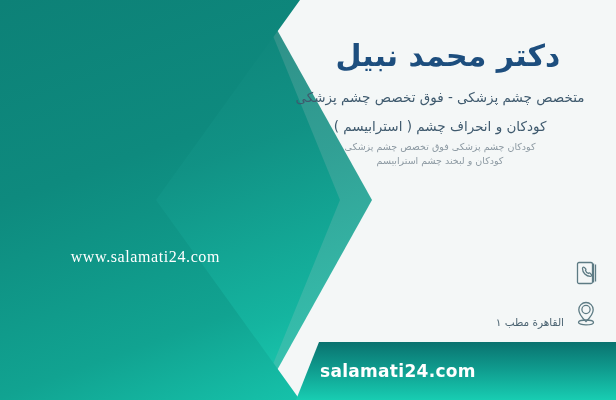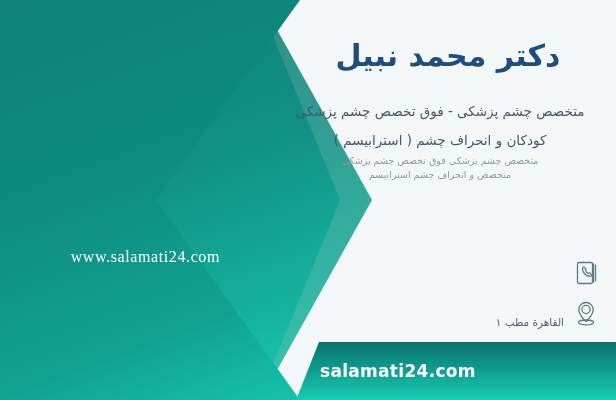--- a/index.html
+++ b/index.html
@@ -68,21 +68,21 @@
   .doctor-name {
     margin-top:36px;
     font-size:30px;
     font-weight:bold;
     color:#1d4e7e;
     letter-spacing:.5px;
     line-height:1.3;
     padding-left:14px;
   }
   .specialty {
-    margin-top:26px;
+    margin-top:12px;
     font-size:13.5px;
     color:#3f5a6e;
     line-height:1.55;
     padding:0 18px 0 16px;
   }
   .specialty-sub {
     margin-top:3px;
     font-size:9.5px;
     color:#8d9aa3;
     line-height:1.5;
@@ -147,22 +147,22 @@
 
 
   <div class="logo-url">www.salamati24.com</div>
 
   <div class="content">
     <div class="doctor-name">دکتر محمد نبیل</div>
 
     <div class="specialty">متخصص چشم پزشکی - فوق تخصص چشم پزشکی</div>
     <div class="specialty" style="margin-top:8px;">کودکان و انحراف چشم ( استرابیسم )</div>
 
-    <div class="specialty-sub">متخصص چشم پزشکی فوق تخصص چشم پزشکی</div>
-    <div class="specialty-sub" style="margin-top:0;">متخصص و انحراف چشم استرابیسم</div>
+    <div class="specialty-sub">کودکان چشم پزشکی فوق تخصص چشم پزشکی</div>
+    <div class="specialty-sub" style="margin-top:0;">کودکان و لبخند چشم استرابیسم</div>
   </div>
 
   <div class="contacts">
 
     <div class="contact-row">
       <div class="contact-icon">
         <svg width="24" height="26" viewBox="0 0 24 26" fill="none" stroke="#5d7b84" stroke-width="1.3">
           <rect x="3.5" y="2.5" width="15" height="21" rx="1.5"></rect>
           <line x1="19.5" y1="3.5" x2="19.5" y2="22.5"></line>
           <line x1="21.5" y1="4.5" x2="21.5" y2="21.5"></line>

